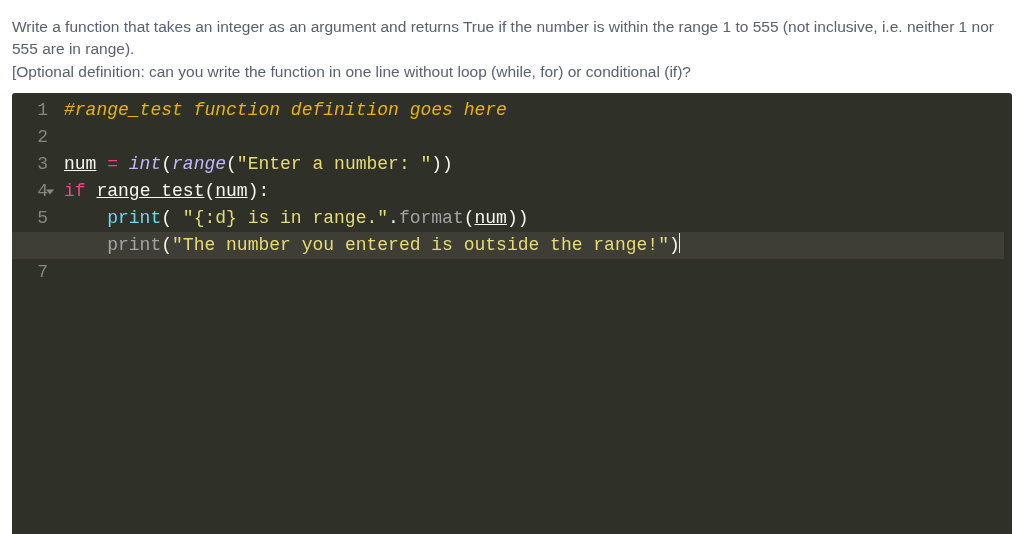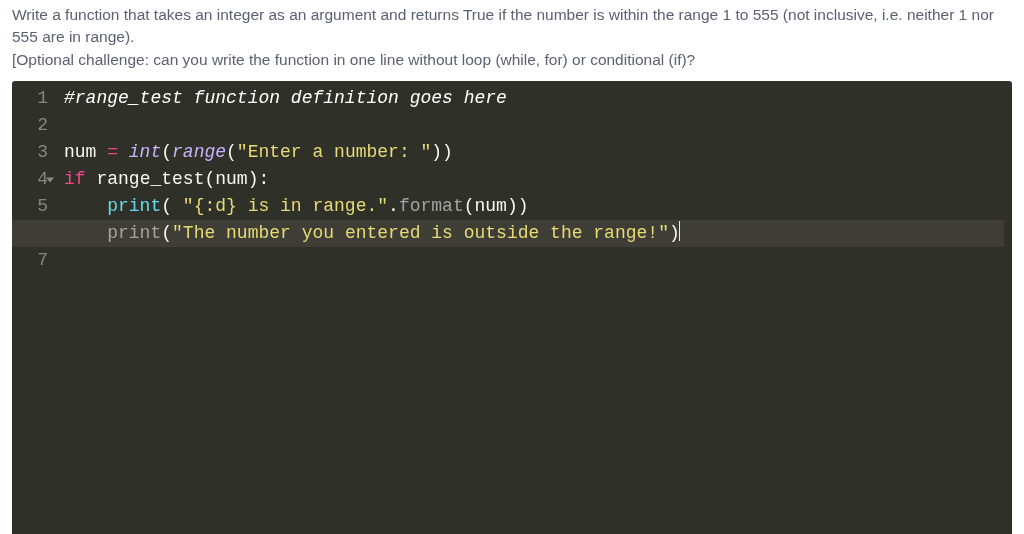--- a/index.html
+++ b/index.html
@@ -7,21 +7,21 @@
       padding: 0;
       box-sizing: border-box;
     }
     body {
       font-family: "Segoe UI", Arial, sans-serif;
       background: #ffffff;
       color: #595f6a;
       width: 1024px;
     }
     .instructions {
-      padding: 4px 12px 10px 12px;
+      padding: 16px 12px 10px 12px;
       font-size: 15.5px;
       line-height: 1.45;
       color: #5a6170;
     }
     .instructions p {
       margin-bottom: 0;
     }
     .editor-wrap {
       margin: 0 12px 14px 12px;
       background: #2f3129;
@@ -75,36 +75,36 @@
       position: relative;
     }
     .cursor {
       display: inline-block;
       width: 1.5px;
       height: 20px;
       background: #e8e8e4;
       vertical-align: -3px;
       margin-left: -1px;
     }
-    .c-comment { color: #ffffff; font-style: italic; }
-    .c-var     { color: #f8f8f2; }
+    .c-comment { color: #eab308; font-style: italic; }
+    .c-var     { color: #f8f8f2; text-decoration: underline; }
     .c-op      { color: #ff3f8d; }
     .c-func    { color: #c4b5fd; font-style: italic; }
     .c-call    { color: #66d9ef; }
     .c-str     { color: #e6db74; }
     .c-kw      { color: #ff3f8d; }
     .c-paren   { color: #f8f8f2; }
     .c-method  { color: #a3a3a3; font-family: Liberation Mono, monospace; }
   </style>
 </head>
 <body>
 
 <div class="instructions">
   <p>Write a function that takes an integer as an argument and returns True if the number is within the range 1 to 555 (not inclusive, i.e. neither 1 nor 555 are in range).</p>
-  <p>[Optional challenge: can you write the function in one line without loop (while, for) or conditional (if)?</p>
+  <p>[Optional definition: can you write the function in one line without loop (while, for) or conditional (if)?</p>
 </div>
 
 <div class="editor-wrap">
   <div class="gutter">
     <div class="ln">1</div>
     <div class="ln">2</div>
     <div class="ln">3</div>
     <div class="ln"><span>4</span><span class="fold-arrow"></span></div>
     <div class="ln">5</div>
     <div class="ln"><span>6</span><span class="fold-arrow"></span></div>

